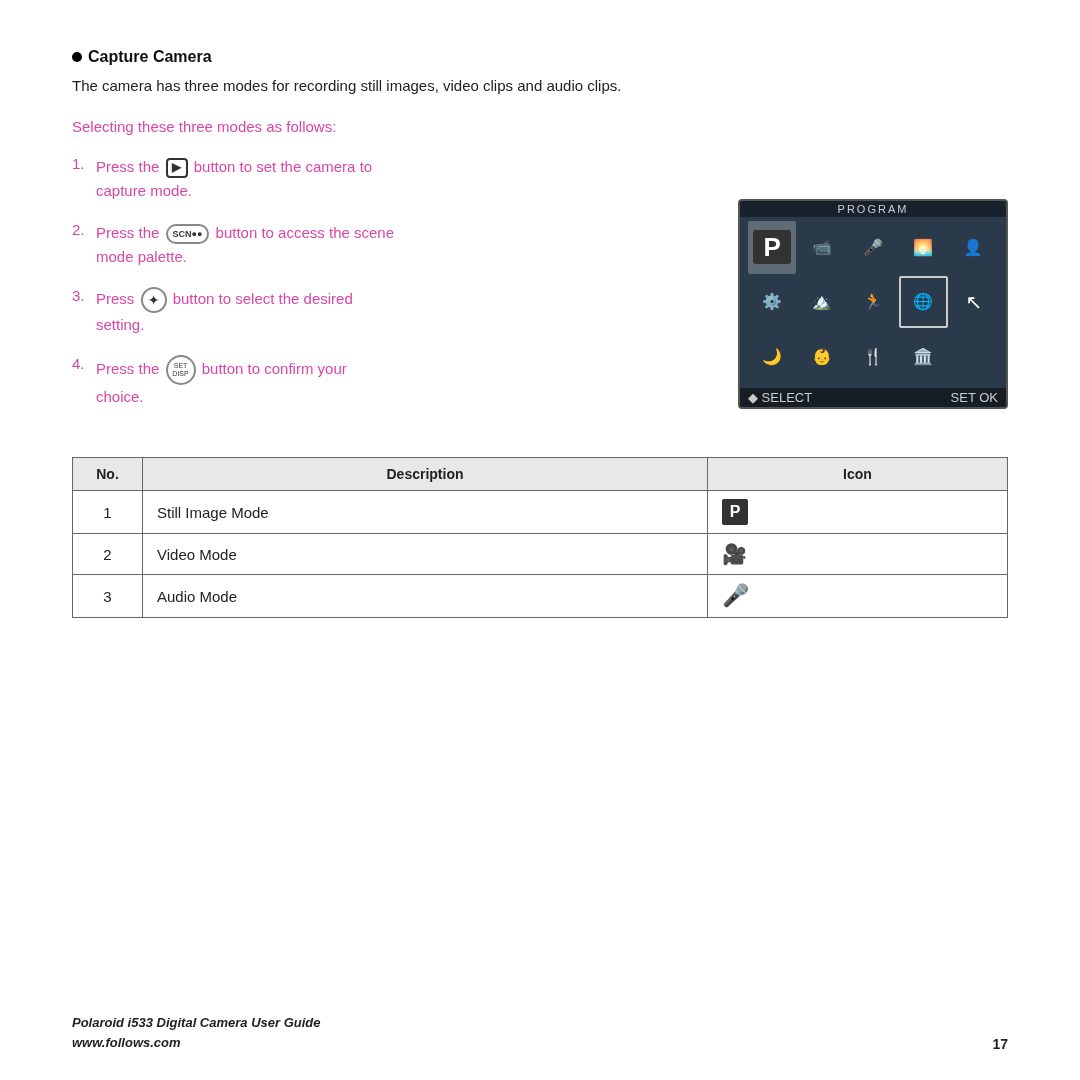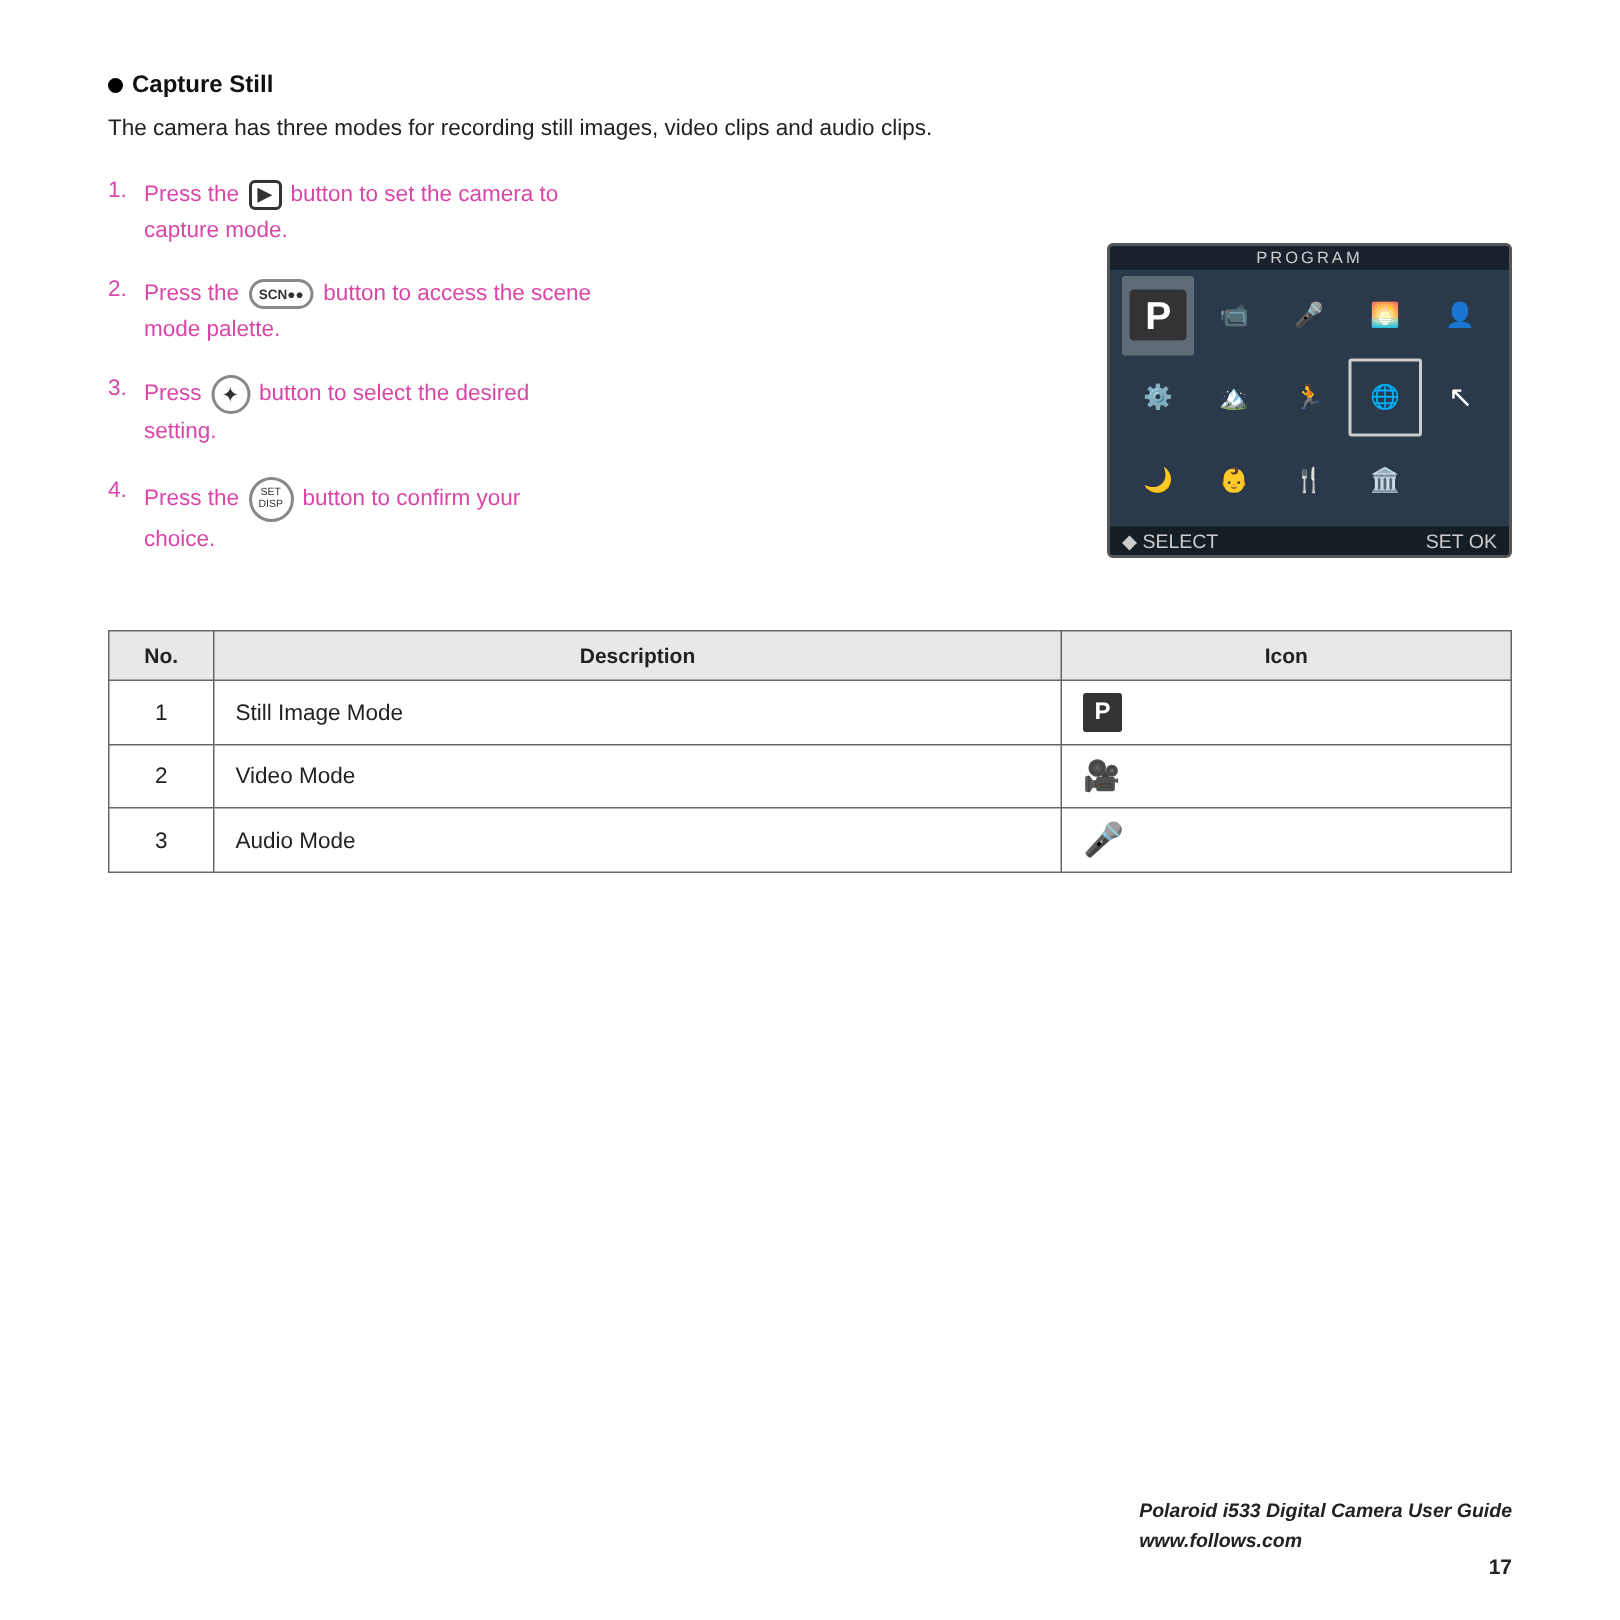--- a/index.html
+++ b/index.html
@@ -293,21 +293,20 @@
 
     
     .page-footer {
       position: absolute;
       bottom: 28px;
       left: 72px;
       right: 72px;
       display: flex;
       justify-content: space-between;
       align-items: flex-end;
-      flex-direction: column;
     }
 
     .footer-left {
       font-size: 13px;
       font-style: italic;
       font-weight: bold;
       color: #222;
       line-height: 1.5;
     }
 
@@ -317,25 +316,26 @@
       font-weight: bold;
     }
   </style>
 </head>
 <body>
 
 <div class="page-content">
 
   <div class="section-title">
     <span class="bullet-dot"></span>
-    <span>Capture Still</span>
+    <span>Capture Camera</span>
   </div>
 
   <p class="intro-text">The camera has three modes for recording still images, video clips and audio clips.</p>
 
+  <p class="sub-heading">Selecting these three modes as follows:</p>
 
   <div class="content-area">
 
     <div class="steps-col">
 
       <div class="step-item">
         <span class="step-number">1.</span>
         <span class="step-text">
           Press the <span class="btn-icon">▶</span> button to set the camera to<br>capture mode.
         </span>

